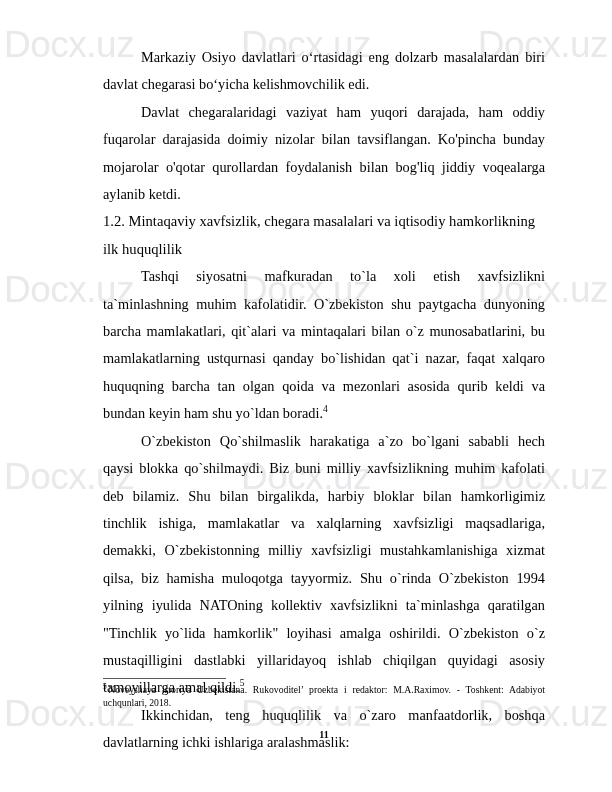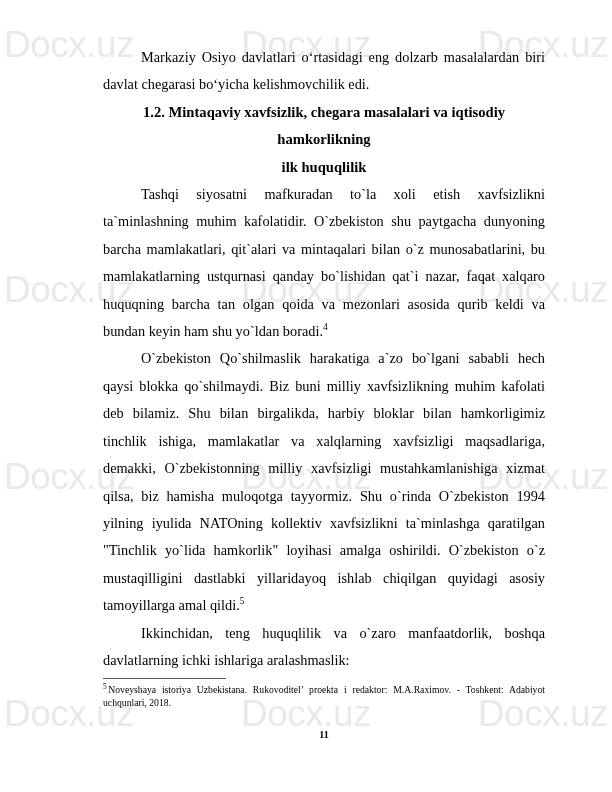--- a/index.html
+++ b/index.html
@@ -67,22 +67,21 @@
     line-height: 27.4px;
     text-align: justify;
     text-indent: 38px;
     text-justify: inter-word;
   }
 
   h2.section-heading {
     margin: 0;
     font-size: 14.6px;
     line-height: 27.4px;
-    font-weight: bold;
-    text-align: center;
+    font-weight: normal;
   }
   h2.section-heading .hl2 {
     display: block;
   }
 
   sup.fn-ref {
     font-size: 9.5px;
     vertical-align: super;
     line-height: 0;
   }
@@ -153,20 +152,21 @@
     <span class="watermark-text">Docx.uz</span>
   </div>
 </div>
 
 <div id="page">
 
   <div id="content-area">
 
     <p class="body-par">Markaziy Osiyo davlatlari o‘rtasidagi eng dolzarb masalalardan biri davlat chegarasi bo‘yicha kelishmovchilik edi.</p>
 
+    <p class="body-par">Davlat chegaralaridagi vaziyat ham yuqori darajada, ham oddiy fuqarolar darajasida doimiy nizolar bilan tavsiflangan. Ko'pincha bunday mojarolar o'qotar qurollardan foydalanish bilan bog'liq jiddiy voqealarga aylanib ketdi.</p>
 
     <h2 class="section-heading">
       <span class="hl1">1.2. Mintaqaviy xavfsizlik, chegara masalalari va iqtisodiy hamkorlikning</span>
       <span class="hl2">ilk huquqlilik</span>
     </h2>
 
     <p class="body-par"><span>Tashqi siyosatni mafkuradan to`la xoli etish xavfsizlikni ta`minlashning muhim kafolatidir. O`zbekiston shu paytgacha dunyoning barcha mamlakatlari, qit`alari va mintaqalari bilan o`z munosabatlarini, bu mamlakatlarning ustqurnasi qanday bo`lishidan qat`i nazar, faqat xalqaro huquqning barcha tan olgan qoida va mezonlari asosida qurib keldi va bundan keyin ham shu yo`ldan boradi.</span><sup class="fn-ref">4</sup></p>
 
     <p class="body-par"><span>O`zbekiston Qo`shilmaslik harakatiga a`zo bo`lgani sababli hech qaysi blokka qo`shilmaydi. Biz buni milliy xavfsizlikning muhim kafolati deb bilamiz. Shu bilan birgalikda, harbiy bloklar bilan hamkorligimiz tinchlik ishiga, mamlakatlar va xalqlarning xavfsizligi maqsadlariga, demakki, O`zbekistonning milliy xavfsizligi mustahkamlanishiga xizmat qilsa, biz hamisha muloqotga tayyormiz. Shu o`rinda O`zbekiston 1994 yilning iyulida NATOning kollektiv xavfsizlikni ta`minlashga qaratilgan "Tinchlik yo`lida hamkorlik" loyihasi amalga oshirildi. O`zbekiston o`z mustaqilligini dastlabki yillaridayoq ishlab chiqilgan quyidagi asosiy tamoyillarga amal qildi.</span><sup class="fn-ref">5</sup></p>
 

